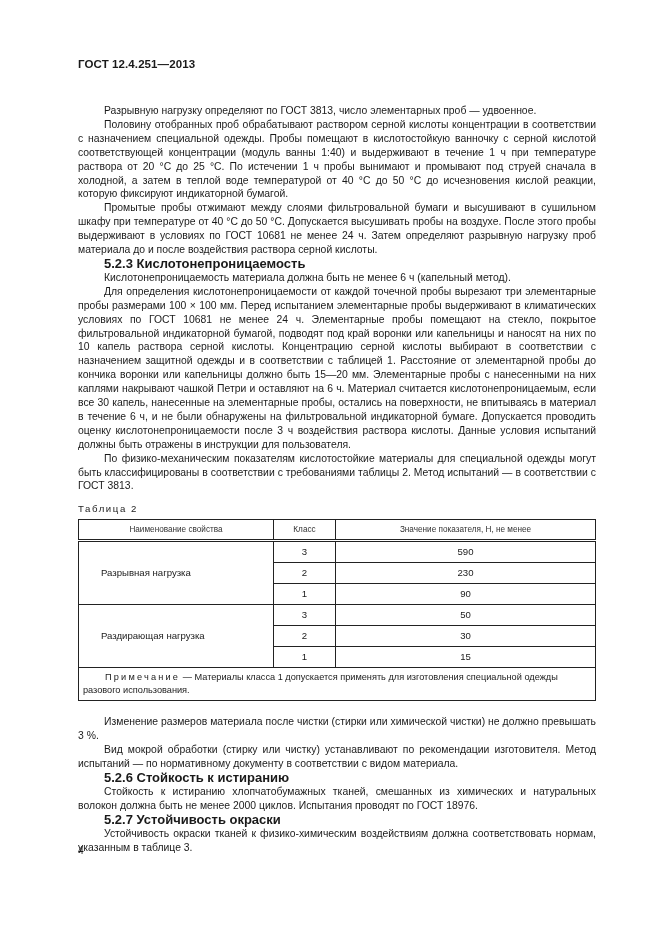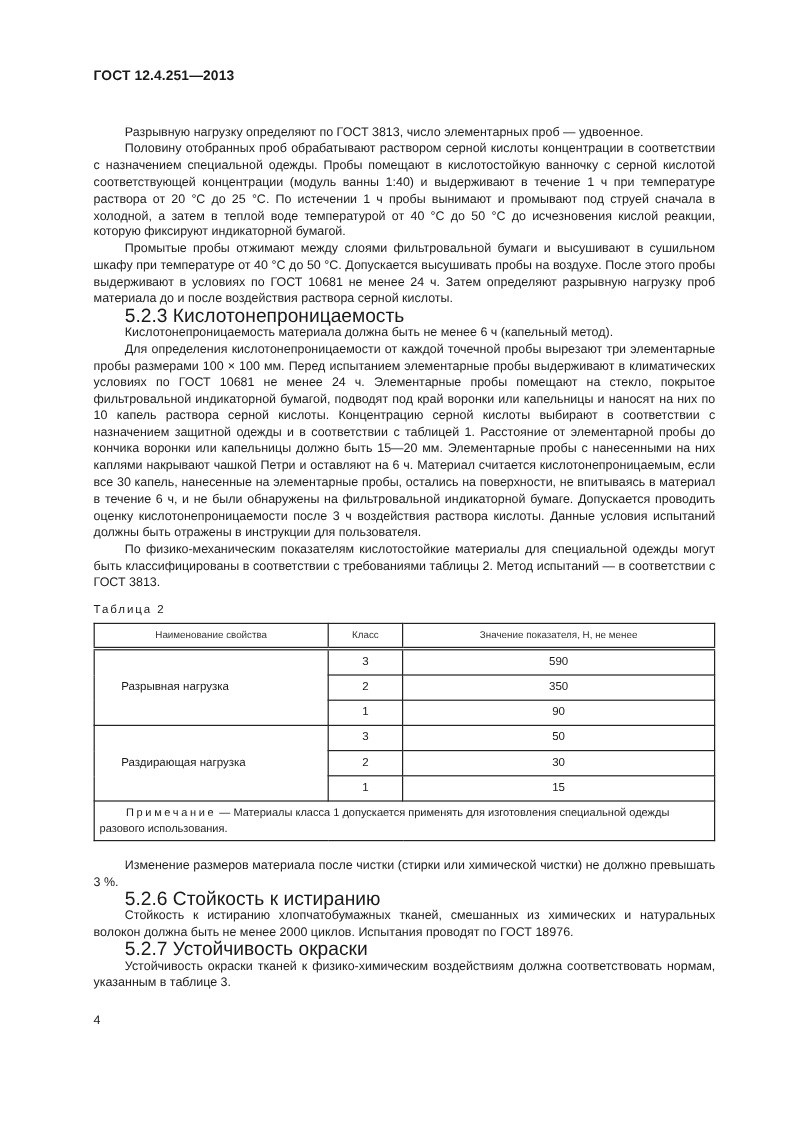--- a/index.html
+++ b/index.html
@@ -2,21 +2,21 @@
 <html><head>
 <meta charset="utf-8">
 <style>
   html, body { margin: 0; padding: 0; background: #ffffff; }
   body { width: 661px; height: 935px; position: relative; overflow: hidden;
          font-family: "Liberation Sans", sans-serif; color: #1a1a1a; }
   .page { position: absolute; left: 0; top: 0; width: 661px; height: 724px; }
   .header { position: absolute; left: 78px; top: 58px; font-size: 11.5px; font-weight: bold; letter-spacing: 0.1px; }
   .body { position: absolute; left: 78px; top: 92px; width: 518px; font-size: 10.4px; line-height: 13.9px; margin-top: 12px; }
   .p { margin: 0; text-align: justify; text-align-last: left; text-indent: 26px; }
-  .h { margin: 0; font-weight: normal; text-indent: 26px; font-size: 16px; }
+  .h { margin: 0; font-weight: bold; text-indent: 26px; font-size: 13px; }
   .tcap { margin: 9px 0 0 0; font-size: 9.6px; letter-spacing: 1.6px; height: 12px; }
   table.t { margin-top: 5px; width: 518px; border-collapse: collapse; font-size: 9.6px; padding-left: 24px; }
   table.t td, table.t th { border: 1px solid #222; padding: 0; height: 20px; text-align: center; font-weight: normal; }
   table.t th { font-size: 8.2px; height: 19px; border-bottom: 3px double #222; color: #333; }
   table.t td.name { text-align: left; padding-left: 22px; font-size: 9.6px; }
   table.t td.note { text-align: left; font-size: 9.2px; line-height: 13px; padding: 3px 4px 3px 4px; height: auto; }
   .sp { letter-spacing: 2.2px; }
   .note-indent { display: inline-block; width: 22px; }
   .after-table { margin-top: 14px; }
   .pagenum { position: absolute; left: 78px; top: 845px; font-size: 10.4px; }
@@ -48,21 +48,21 @@
         </tr>
       </thead>
       <tbody>
         <tr>
           <td class="name" rowspan="3">Разрывная нагрузка</td>
           <td>3</td>
           <td>590</td>
         </tr>
         <tr>
           <td>2</td>
-          <td>350</td>
+          <td>230</td>
         </tr>
         <tr>
           <td>1</td>
           <td>90</td>
         </tr>
         <tr>
           <td class="name" rowspan="3">Раздирающая нагрузка</td>
           <td>3</td>
           <td>50</td>
         </tr>
@@ -75,20 +75,21 @@
           <td>15</td>
         </tr>
         <tr>
           <td class="note" colspan="3"><span class="note-indent"></span><span class="sp">Примечание</span><span> — Материалы класса 1 допускается применять для изготовления специальной одежды разового использования.</span></td>
         </tr>
       </tbody>
     </table>
 
     <div class="after-table">
       <p class="p">Изменение размеров материала после чистки (стирки или химической чистки) не должно превышать 3 %.</p>
+      <p class="p">Вид мокрой обработки (стирку или чистку) устанавливают по рекомендации изготовителя. Метод испытаний — по нормативному документу в соответствии с видом материала.</p>
 
       <p class="h">5.2.6 Стойкость к истиранию</p>
       <p class="p">Стойкость к истиранию хлопчатобумажных тканей, смешанных из химических и натуральных волокон должна быть не менее 2000 циклов. Испытания проводят по ГОСТ 18976.</p>
 
       <p class="h">5.2.7 Устойчивость окраски</p>
       <p class="p">Устойчивость окраски тканей к физико-химическим воздействиям должна соответствовать нормам, указанным в таблице 3.</p>
     </div>
   </div>
 
   <div class="pagenum">4</div>

